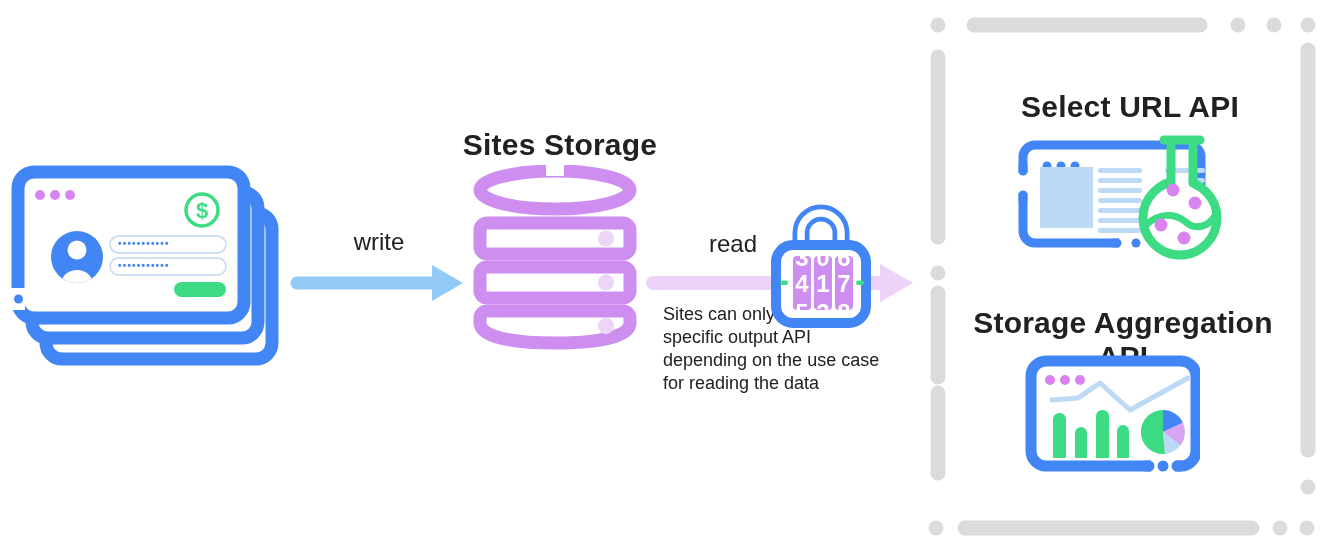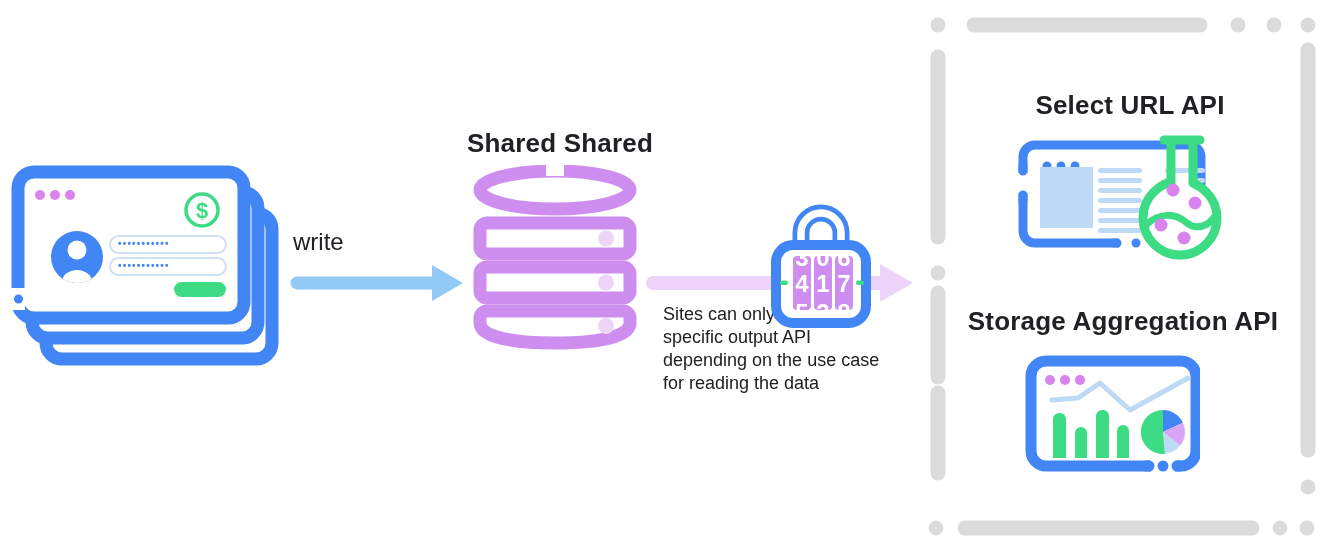--- a/index.html
+++ b/index.html
@@ -1,20 +1,20 @@
 <!DOCTYPE html>
 <html style="--blue: #4285F4; --light-blue: #BCD9F5; --arrow-blue: #92C9F5; --purple: #CD8EF0; --purple-light: #EDD5FA; --dot-purple: #D983EF; --arrow-pink: #EDD3F9; --green: #3DDC84; --gray-dash: #DBDBDB; --lavender: #D8A5F4; --field-border: #CFE0F5; --text: #202124;"><head>
 <meta charset="utf-8">
 <style>
   html,body{margin:0;padding:0;background:#fff;}
   .canvas{position:relative;width:1333px;height:555px;background:#fff;overflow:hidden;
           font-family:"Liberation Sans",sans-serif;color:var(--text);}
   .abs{position:absolute;}
-  .h{position:absolute;font-weight:700;font-size:26px;letter-spacing:.2px;text-align:center;color:var(--text);}
-  .lbl{position:absolute;font-size:24px;text-align:left;color:var(--text);}
+  .h{position:absolute;font-weight:700;font-size:30px;letter-spacing:.2px;text-align:center;color:var(--text);}
+  .lbl{position:absolute;font-size:24px;text-align:center;color:var(--text);}
   .para{position:absolute;font-size:18px;line-height:23px;color:var(--text);white-space:pre-line;}
   svg text{font-family:"Liberation Sans",sans-serif;}
   .f-white{fill:#fff}.f-none{fill:none}
   .f-blue{fill:var(--blue)}.s-blue{stroke:var(--blue)}
   .f-green{fill:var(--green)}.s-green{stroke:var(--green)}
   .f-purple{fill:var(--purple)}.s-purple{stroke:var(--purple)}
   .f-plight{fill:var(--purple-light)}
   .f-pdot{fill:var(--dot-purple)}
   .f-lblue{fill:var(--light-blue)}.s-lblue{stroke:var(--light-blue)}
   .s-field{stroke:var(--field-border)}
@@ -66,38 +66,39 @@
     </g>
     <rect x="164" y="122" width="52" height="15" rx="7.5" class="f-green"></rect>
   </svg>
 
   <div class="lbl" style="left:293px;top:228px;width:172px">write</div>
   <svg class="abs" style="left:290px;top:262px" width="180" height="42" viewBox="0 0 180 42">
     <line x1="7" y1="21" x2="142" y2="21" class="s-ablue round" stroke-width="13"></line>
     <polygon points="142,3 142,39 173,21" class="f-ablue"></polygon>
   </svg>
 
-  <div class="h" style="left:440px;top:128px;width:240px">Shared Shared</div>
+  <div class="h" style="left:440px;top:128px;width:240px">Sites Storage</div>
   <svg class="abs" style="left:460px;top:165px" width="190" height="190" viewBox="0 0 190 190">
     <ellipse cx="95" cy="25" rx="75" ry="19" class="f-white s-purple" stroke-width="13"></ellipse>
     <rect x="86" y="0" width="18" height="11" class="f-white"></rect>
     <g>
       <rect x="20" y="58" width="150" height="31" rx="7" class="f-white s-purple" stroke-width="13"></rect>
       <circle cx="146" cy="73.5" r="8" class="f-plight"></circle>
     </g>
     <g>
       <rect x="20" y="102" width="150" height="31" rx="7" class="f-white s-purple" stroke-width="13"></rect>
       <circle cx="146" cy="117.5" r="8" class="f-plight"></circle>
     </g>
     <g>
       <path d="M 27 146 h 136 a 7 7 0 0 1 7 7 v 5 c 0 14 -33 20 -75 20 c -42 0 -75 -6 -75 -20 v -5 a 7 7 0 0 1 7 -7 z" class="f-white s-purple" stroke-width="13" stroke-linejoin="round"></path>
       <circle cx="146" cy="161" r="8" class="f-plight"></circle>
     </g>
   </svg>
 
+  <div class="lbl" style="left:655px;top:230px;width:156px">read</div>
   <svg class="abs" style="left:645px;top:262px" width="275" height="42" viewBox="0 0 275 42">
     <line x1="8" y1="21" x2="235" y2="21" class="s-pink round" stroke-width="14"></line>
     <polygon points="235,2 235,40 268,21" class="f-pink"></polygon>
   </svg>
   <div class="para" style="left:663px;top:303px;width:250px">Sites can only read via a
 specific output API
 depending on the use case
 for reading the data</div>
 
   <svg class="abs" style="left:768px;top:193px" width="112" height="136" viewBox="0 0 112 136">

